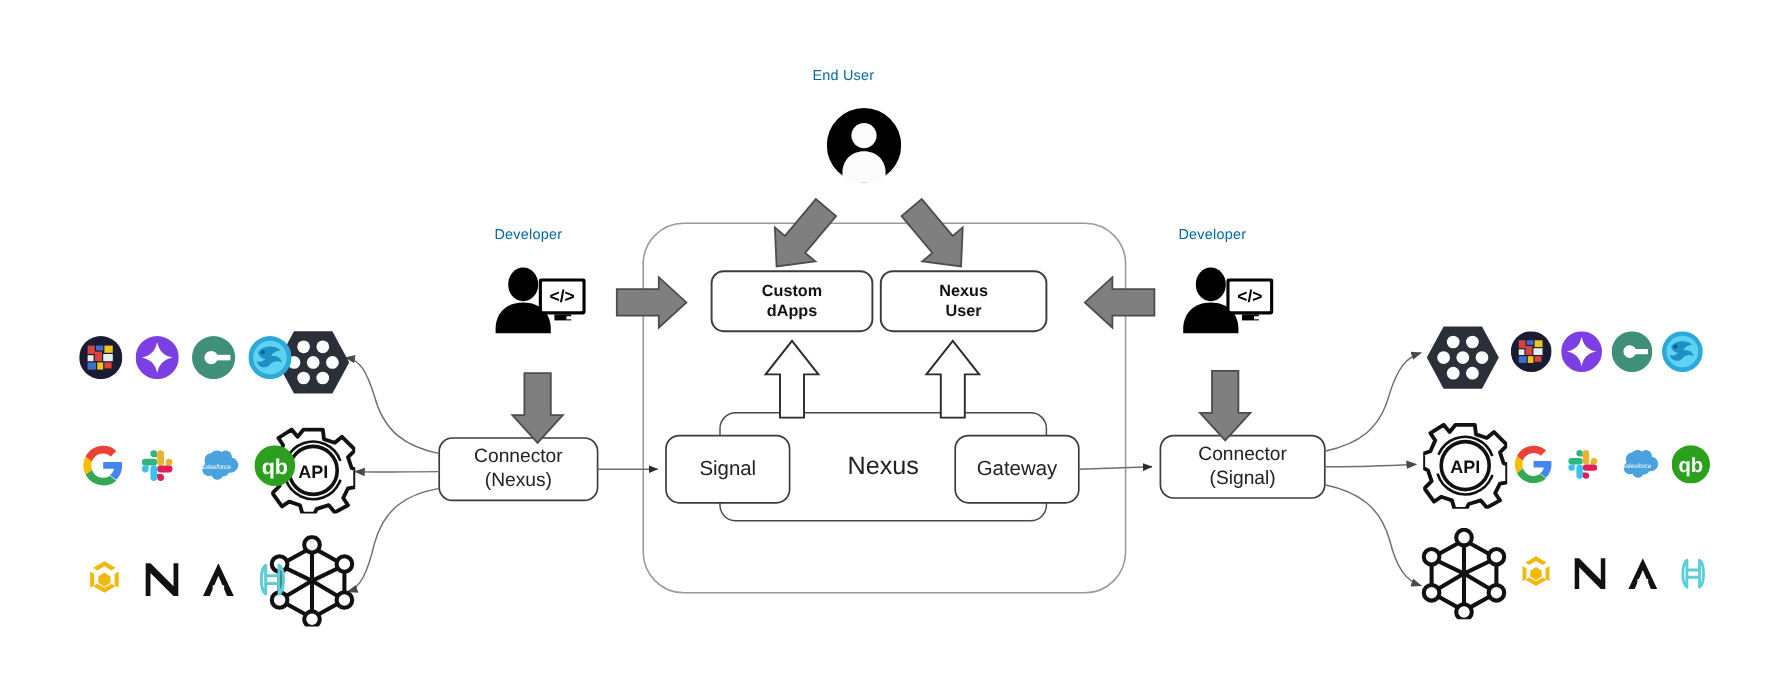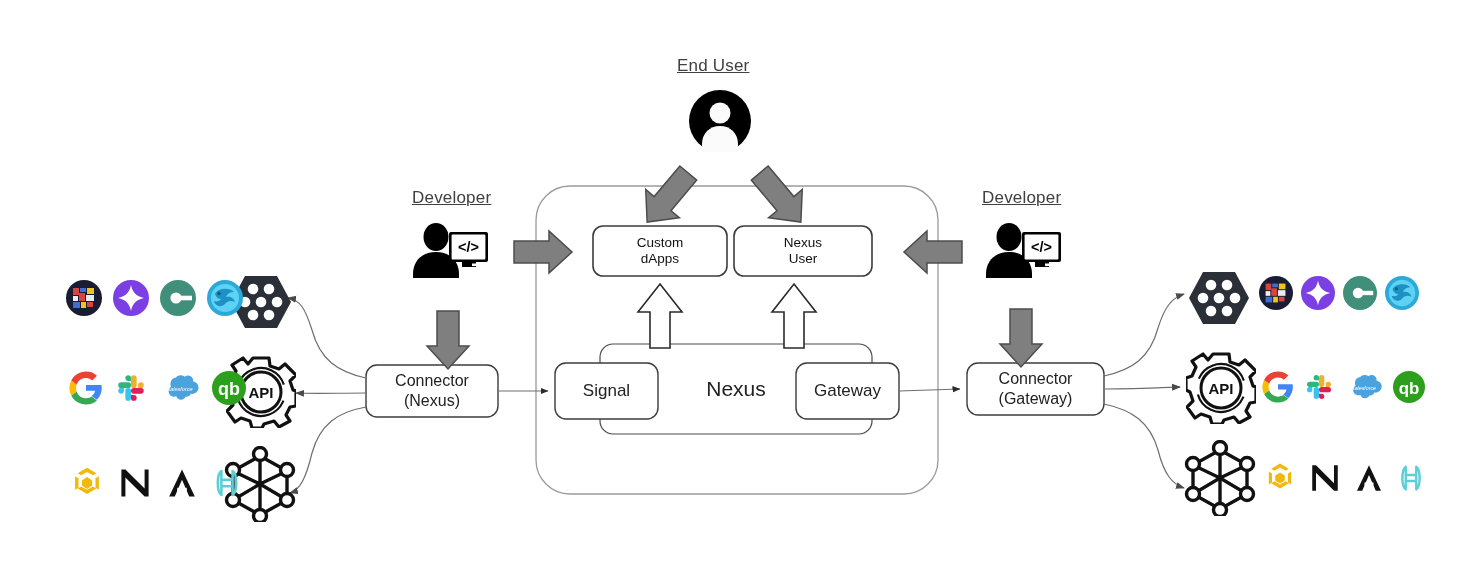--- a/index.html
+++ b/index.html
@@ -7,29 +7,28 @@
     width:1484px;height:562px;position:relative;overflow:hidden;
     font-family:"Liberation Sans","DejaVu Sans",sans-serif;
     color:#1a1a1a;
   }
   #stage{position:absolute;inset:0;width:1484px;height:562px;}
   svg.layer{position:absolute;left:0;top:0;width:1484px;height:562px;overflow:visible;}
   .abs{position:absolute;}
 
   
   .lbl{
-    position:absolute;font-size:17px;color:#404040;white-space:nowrap;
+    position:absolute;font-size:12px;color:#0369a1;white-space:nowrap;
     letter-spacing:.2px;
-    text-decoration:underline;
   }
   .box-text{
     position:absolute;display:flex;align-items:center;justify-content:center;
     text-align:center;line-height:1.22;pointer-events:none;
   }
-  .box-text.bold{font-weight:normal;font-size:13.5px;color:#111;}
+  .box-text.bold{font-weight:bold;font-size:13.5px;color:#111;}
   .box-text.plain{font-size:17px;color:#222;}
   .box-text.small{font-size:16px;color:#222;}
   .nexus-word{font-size:21px;color:#222;}
 
   
   .icon-row{position:absolute;display:flex;align-items:center;}
   .ico{display:block;}
 </style>
 </head>
 <body>
@@ -120,21 +119,21 @@
 
   <div class="box-text small" style="left:366px;top:365px;width:132px;height:52px;">
     <div>
       <div>Connector</div>
       <div>(Nexus)</div>
     </div>
   </div>
   <div class="box-text small" style="left:967px;top:363px;width:137px;height:52px;">
     <div>
       <div>Connector</div>
-      <div>(Gateway)</div>
+      <div>(Signal)</div>
     </div>
   </div>
 
   <svg class="abs ico" style="left:689px;top:90px;" width="62" height="62" viewBox="0 0 62 62">
     <circle cx="31" cy="31" r="31" fill="#000000"></circle>
     <circle cx="31" cy="23" r="10.5" fill="#fbfbfb"></circle>
     <path d="M31 36 C20.5 36 13 43.5 13 54 L13 62 L49 62 L49 54 C49 43.5 41.5 36 31 36 Z" fill="#fbfbfb"></path>
   </svg>
 
   <svg class="abs ico" style="left:410px;top:222px;" width="80" height="56" viewBox="0 0 80 56">

